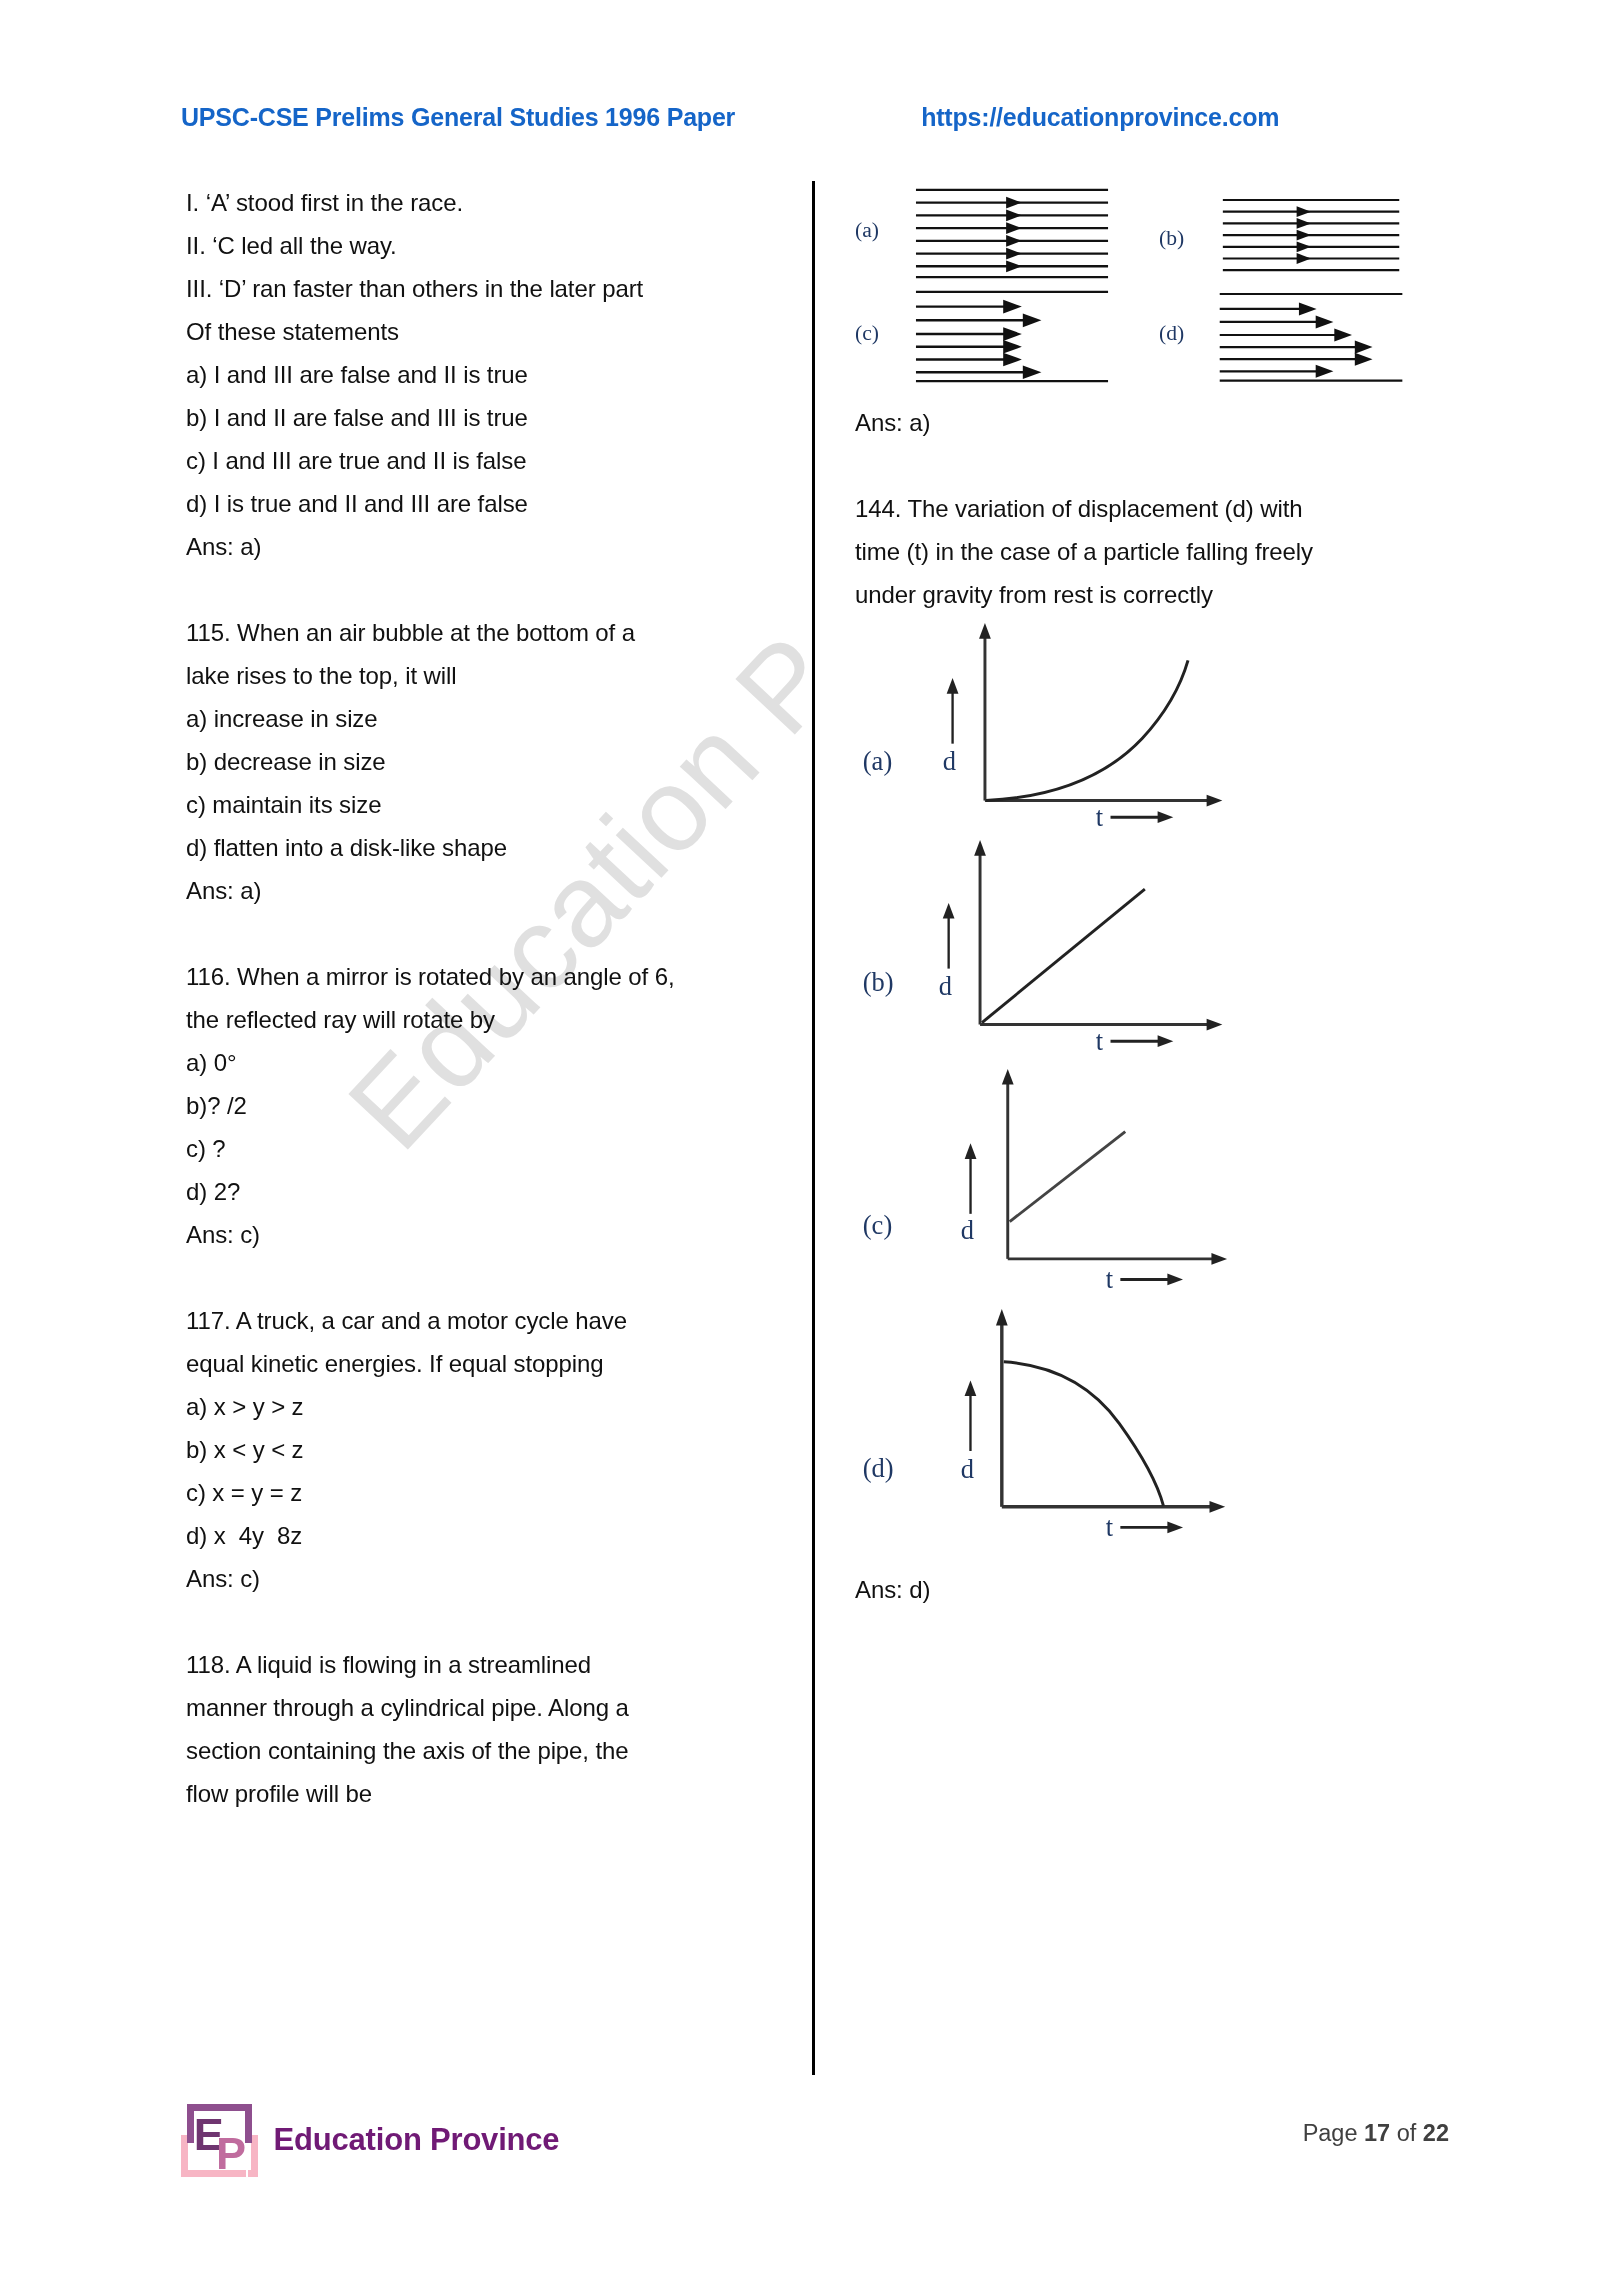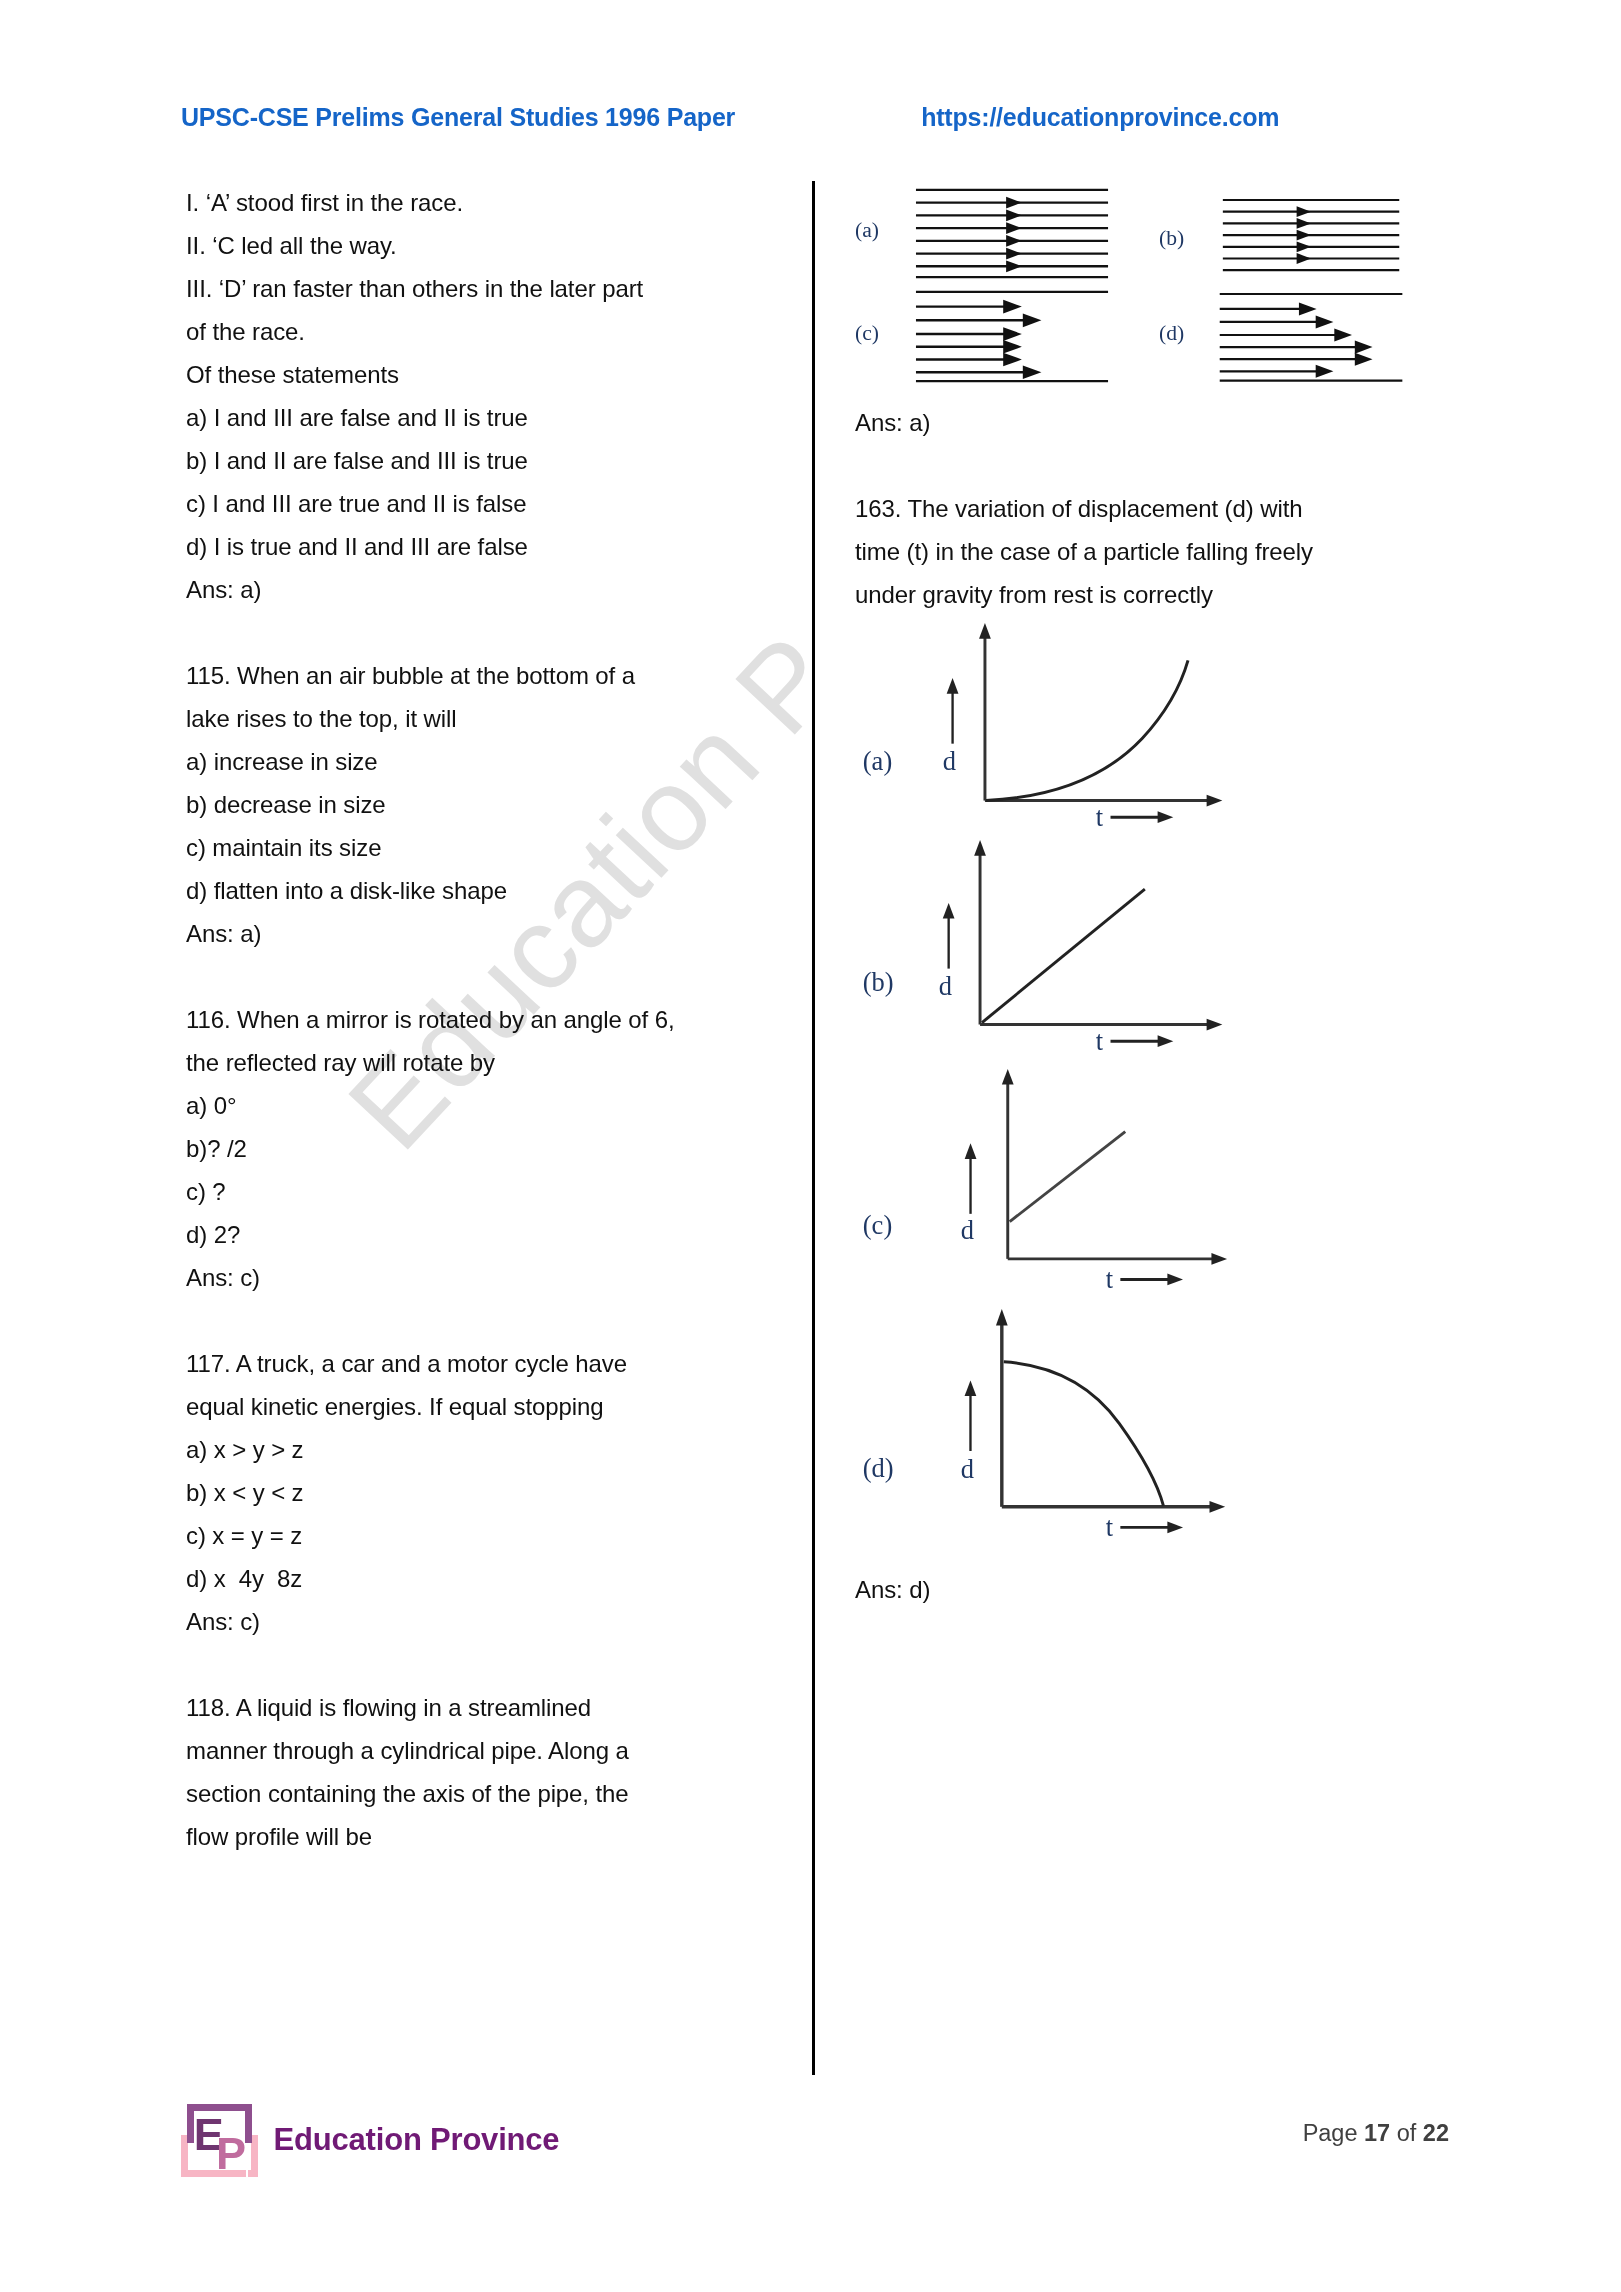--- a/index.html
+++ b/index.html
@@ -243,21 +243,20 @@
 
   <div class="content">
 
     <div class="divider"></div>
 
     <div class="col-left">
 
       <div class="line">I. ‘A’ stood first in the race.</div>
       <div class="line">II. ‘C led all the way.</div>
       <div class="line">III. ‘D’ ran faster than others in the later part</div>
-      <div class="line">of the race.</div>
       <div class="line">Of these statements</div>
       <div class="line">a) I and III are false and II is true</div>
       <div class="line">b) I and II are false and III is true</div>
       <div class="line">c) I and III are true and II is false</div>
       <div class="line">d) I is true and II and III are false</div>
       <div class="line">Ans: a)</div>
 
       <div class="gap"></div>
 
       <div class="line">115. When an air bubble at the bottom of a</div>
@@ -402,21 +401,21 @@
             </svg>
           </div>
         </div>
       </div>
 
       <div class="gap-sm"></div>
       <div class="line">Ans: a)</div>
 
       <div class="gap"></div>
 
-      <div class="line">163. The variation of displacement (d) with</div>
+      <div class="line">144. The variation of displacement (d) with</div>
       <div class="line">time (t) in the case of a particle falling freely</div>
       <div class="line">under gravity from rest is correctly</div>
 
       <div class="graph-block" style="height:211px;">
         <div class="graph-label" style="left:7.8px; top:125px;">(a)</div>
         <svg viewBox="0 0 420 215" width="412" height="211" style="position:absolute; left:76px; top:0;">
 
           <line x1="55" y1="12" x2="55" y2="183" stroke="#333" stroke-width="3"></line>
           <polygon points="55,2 49,18 61,18" fill="#222"></polygon>
 

